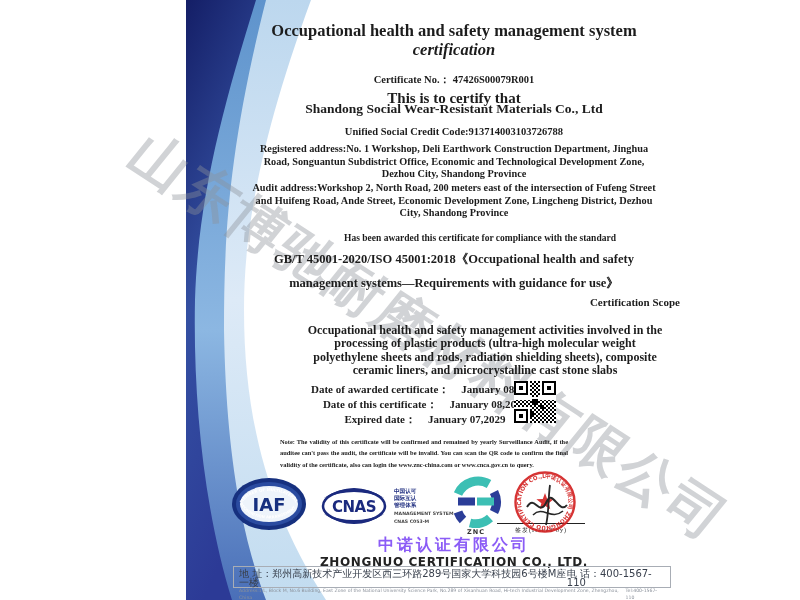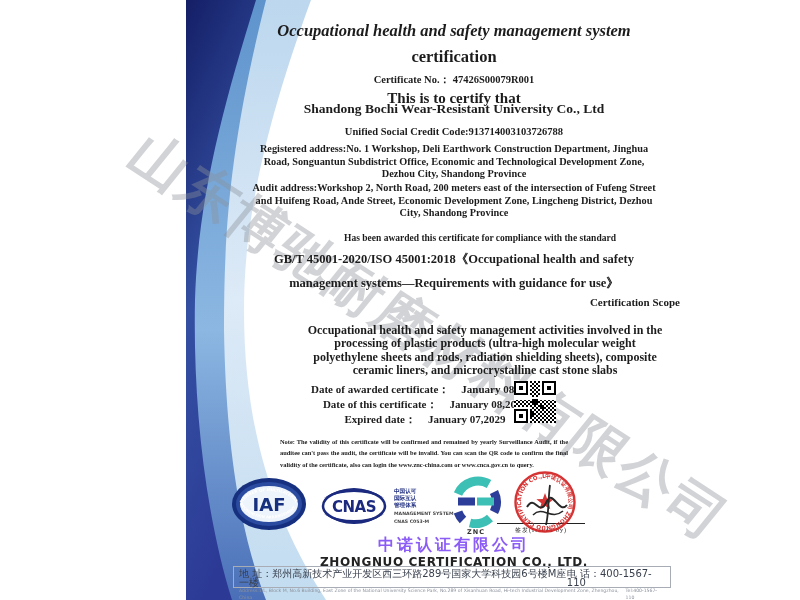--- a/index.html
+++ b/index.html
@@ -78,25 +78,25 @@
       </linearGradient>
     </defs>
     <path d="M0,0 L125,0 C70,150 58,240 58,310 C58,430 88,520 140,600 L0,600 Z" fill="url(#paleg)"></path>
     <path d="M0,0 L80,0 C42,150 38,240 38,330 C40,450 55,535 80,600 L0,600 Z" fill="url(#medg)"></path>
     <path d="M0,0 L70,0 C36,110 12,200 9,300 C7,400 18,510 46,600 L0,600 Z" fill="url(#navyg)"></path>
   </svg>
 
   <div class="abs watermark">山东博驰耐磨材料有限公司</div>
 
   <div class="abs content">
-    <div class="c-line title" style="top:18px;font-style:italic;">Occupational health and safety management system</div>
-    <div class="c-line title" style="top:44px;">certification</div>
+    <div class="c-line title" style="top:18px;">Occupational health and safety management system</div>
+    <div class="c-line title" style="top:37px;font-style:italic;">certification</div>
     <div class="c-line certno" style="top:73px;">Certificate No.：  47426S00079R001</div>
     <div class="c-line certify" style="top:90px;">This is to certify that</div>
-    <div class="c-line company" style="top:101px;">Shandong Bochi Wear-Resistant University Co., Ltd</div>
+    <div class="c-line company" style="top:101px;">Shandong Social Wear-Resistant Materials Co., Ltd</div>
     <div class="c-line credit" style="top:126px;">Unified Social Credit Code:913714003103726788</div>
     <div class="addr" style="top:143px;">Registered address:No. 1 Workshop, Deli Earthwork Construction Department, Jinghua Road, Songuantun Subdistrict Office, Economic and Technological Development Zone, Dezhou City, Shandong Province</div>
     <div class="addr" style="top:182px;">Audit address:Workshop 2, North Road, 200 meters east of the intersection of Fufeng Street and Huifeng Road, Ande Street, Economic Development Zone, Lingcheng District, Dezhou City, Shandong Province</div>
     <div class="c-line awarded" style="top:233px;padding-left:26px;">Has been awarded this certificate for compliance with the standard</div>
     <div class="c-line standard" style="top:247px;">
       <span>GB/T 45001-2020/ISO 45001:2018《Occupational health and safety</span><br>
       <span>management systems—Requirements with guidance for use》</span>
     </div>
     <div class="c-line scopetitle" style="top:296px;text-align:right;">Certification Scope</div>
     <div class="scope" style="top:324px;margin-left:31px;">Occupational health and safety management activities involved in the processing of plastic products (ultra-high molecular weight polyethylene sheets and rods, radiation shielding sheets), composite ceramic liners, and microcrystalline cast stone slabs</div>

